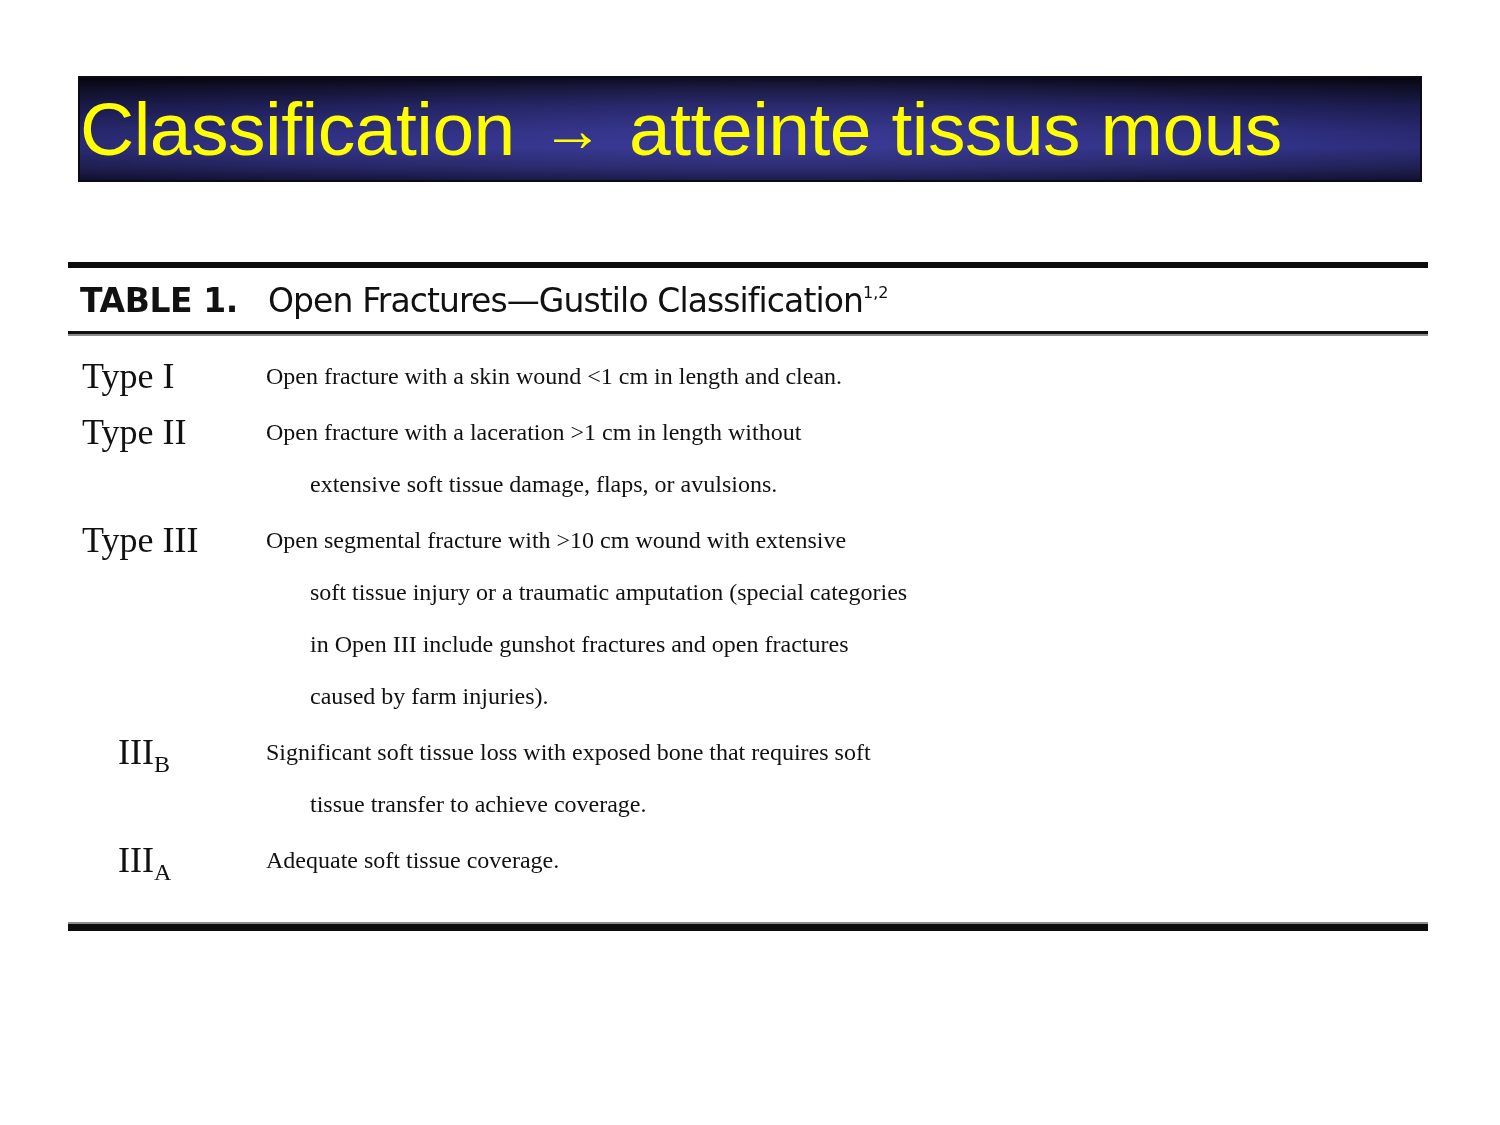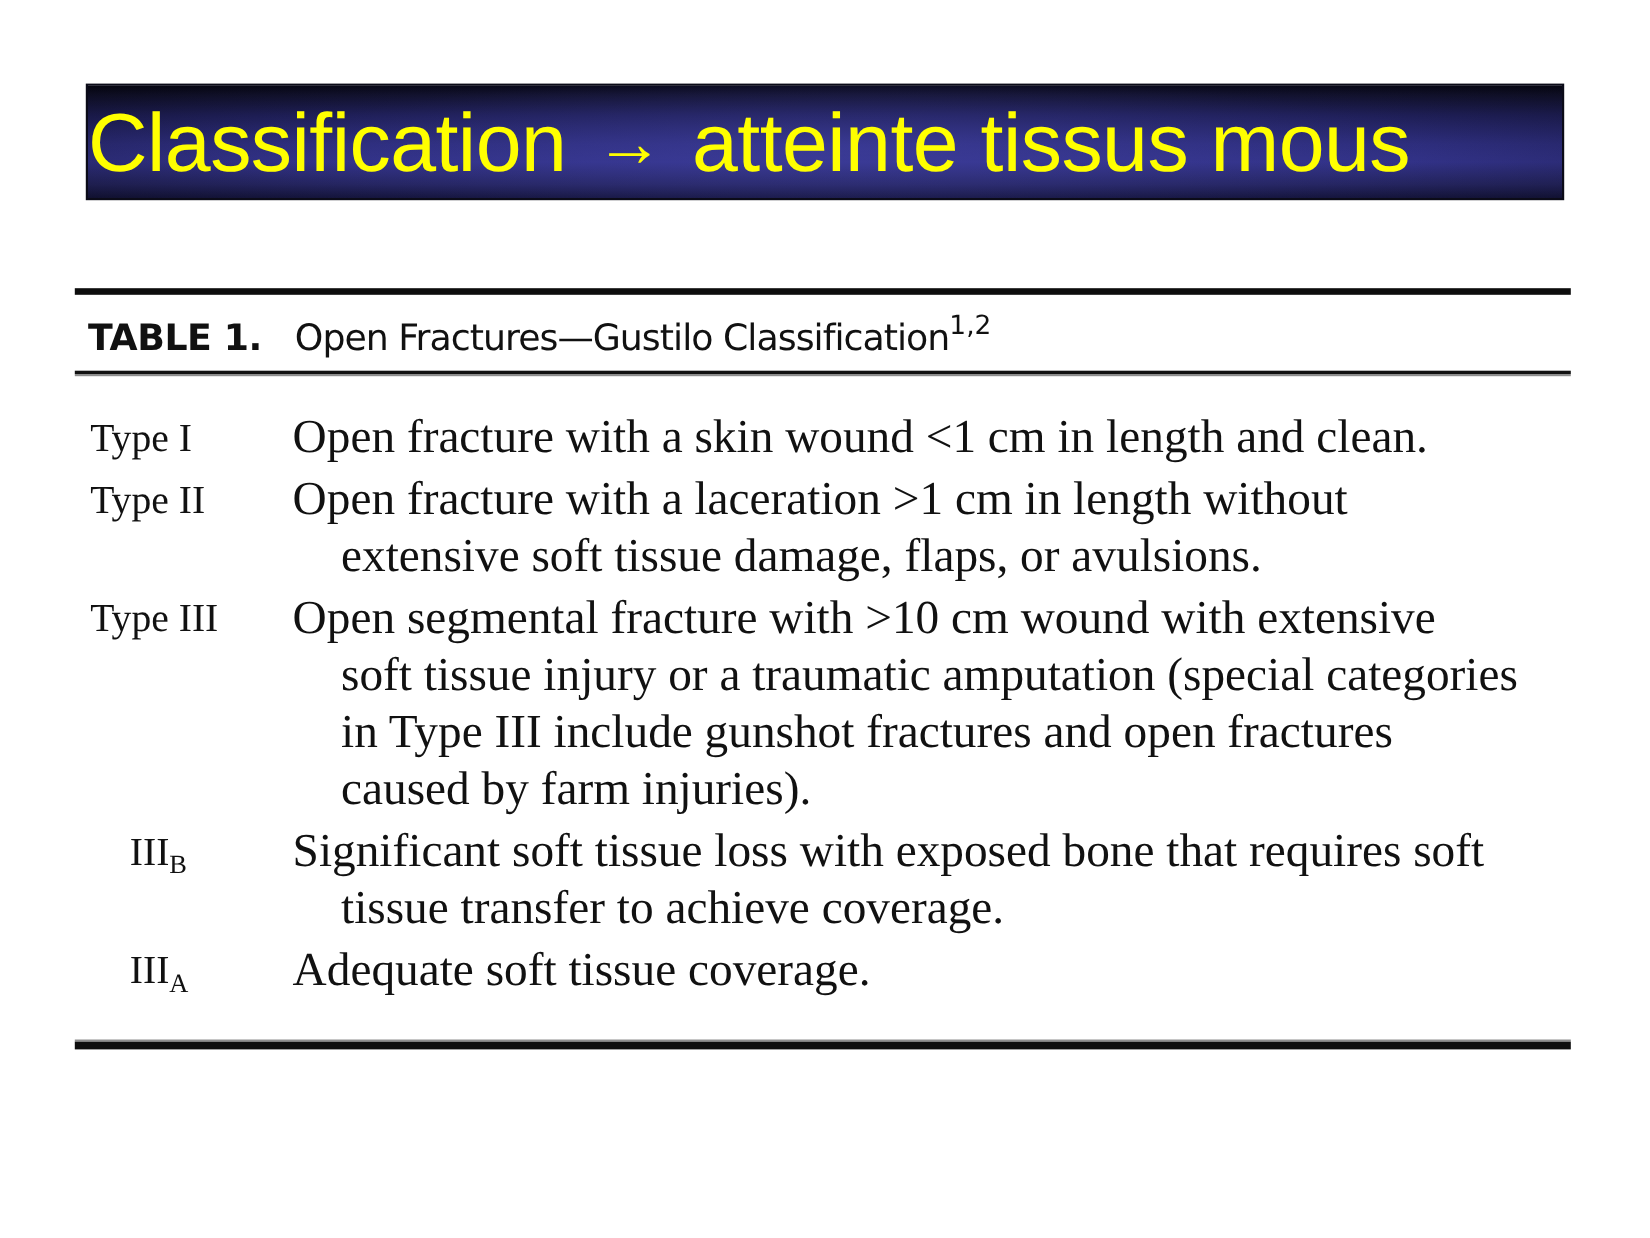--- a/index.html
+++ b/index.html
@@ -112,29 +112,29 @@
   #table-caption .caption-label {
     font-weight: 700;
     letter-spacing: -0.4px;
   }
   #table-caption .caption-title {
     font-weight: 400;
     margin-left: 30px;
     letter-spacing: -0.9px;
   }
   #table-caption .caption-sup {
-    font-size: 24px;
+    font-size: 16px;
     vertical-align: 14px;
     font-weight: 400;
     letter-spacing: 0;
   }
 
   
   #table-body {
-    padding-top: 30px;
+    padding-top: 14px;
     padding-bottom: 20px;
   }
   .trow {
     display: flex;
     align-items: flex-start;
     margin-bottom: 4px;
   }
   .trow-label {
     flex: 0 0 198px;
     font-size: 36px;
@@ -146,21 +146,21 @@
   .trow-label.sub-label {
     text-align: left;
     padding-left: 50px;
   }
   .trow-label .sub {
     font-size: 24px;
     vertical-align: -8px;
   }
   .trow-desc {
     flex: 1 1 auto;
-    font-size: 43px;
+    font-size: 24px;
     line-height: 52px;
   }
   .trow-desc .desc-line {
     display: block;
     white-space: nowrap;
   }
   .trow-desc .desc-line.indent {
     padding-left: 44px;
   }
 </style>
@@ -201,21 +201,21 @@
         <span class="desc-line">Open fracture with a laceration &gt;1 cm in length without</span>
         <span class="desc-line indent">extensive soft tissue damage, flaps, or avulsions.</span>
       </div>
     </div>
 
     <div class="trow">
       <div class="trow-label">Type III</div>
       <div class="trow-desc">
         <span class="desc-line">Open segmental fracture with &gt;10 cm wound with extensive</span>
         <span class="desc-line indent">soft tissue injury or a traumatic amputation (special categories</span>
-        <span class="desc-line indent">in Type III include gunshot fractures and open fractures</span>
+        <span class="desc-line indent">in Open III include gunshot fractures and open fractures</span>
         <span class="desc-line indent">caused by farm injuries).</span>
       </div>
     </div>
 
     <div class="trow">
       <div class="trow-label sub-label"><span>III</span><span class="sub">B</span></div>
       <div class="trow-desc">
         <span class="desc-line">Significant soft tissue loss with exposed bone that requires soft</span>
         <span class="desc-line indent">tissue transfer to achieve coverage.</span>
       </div>

